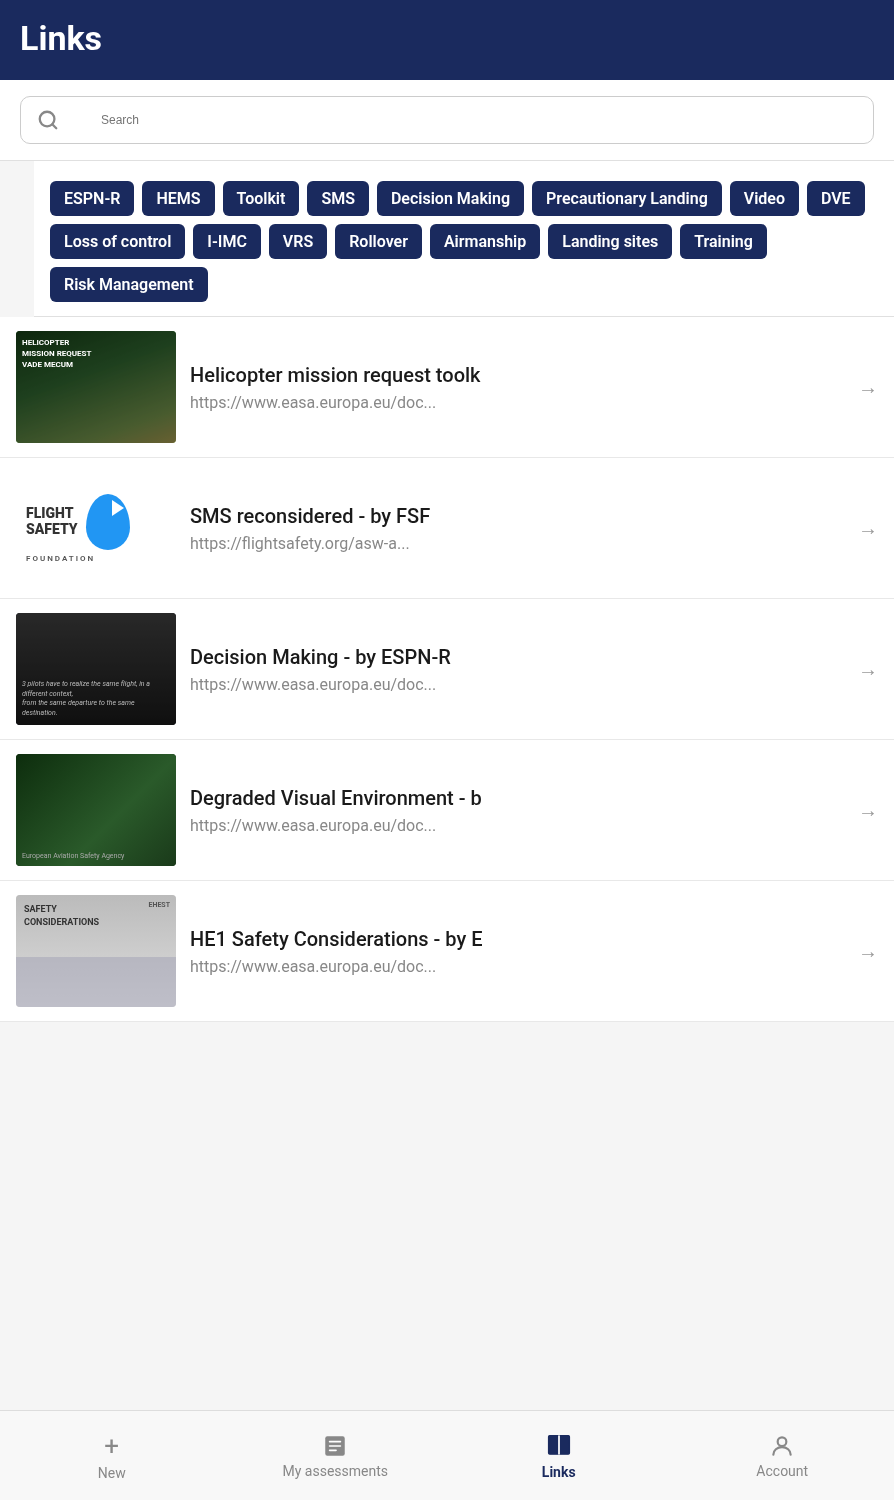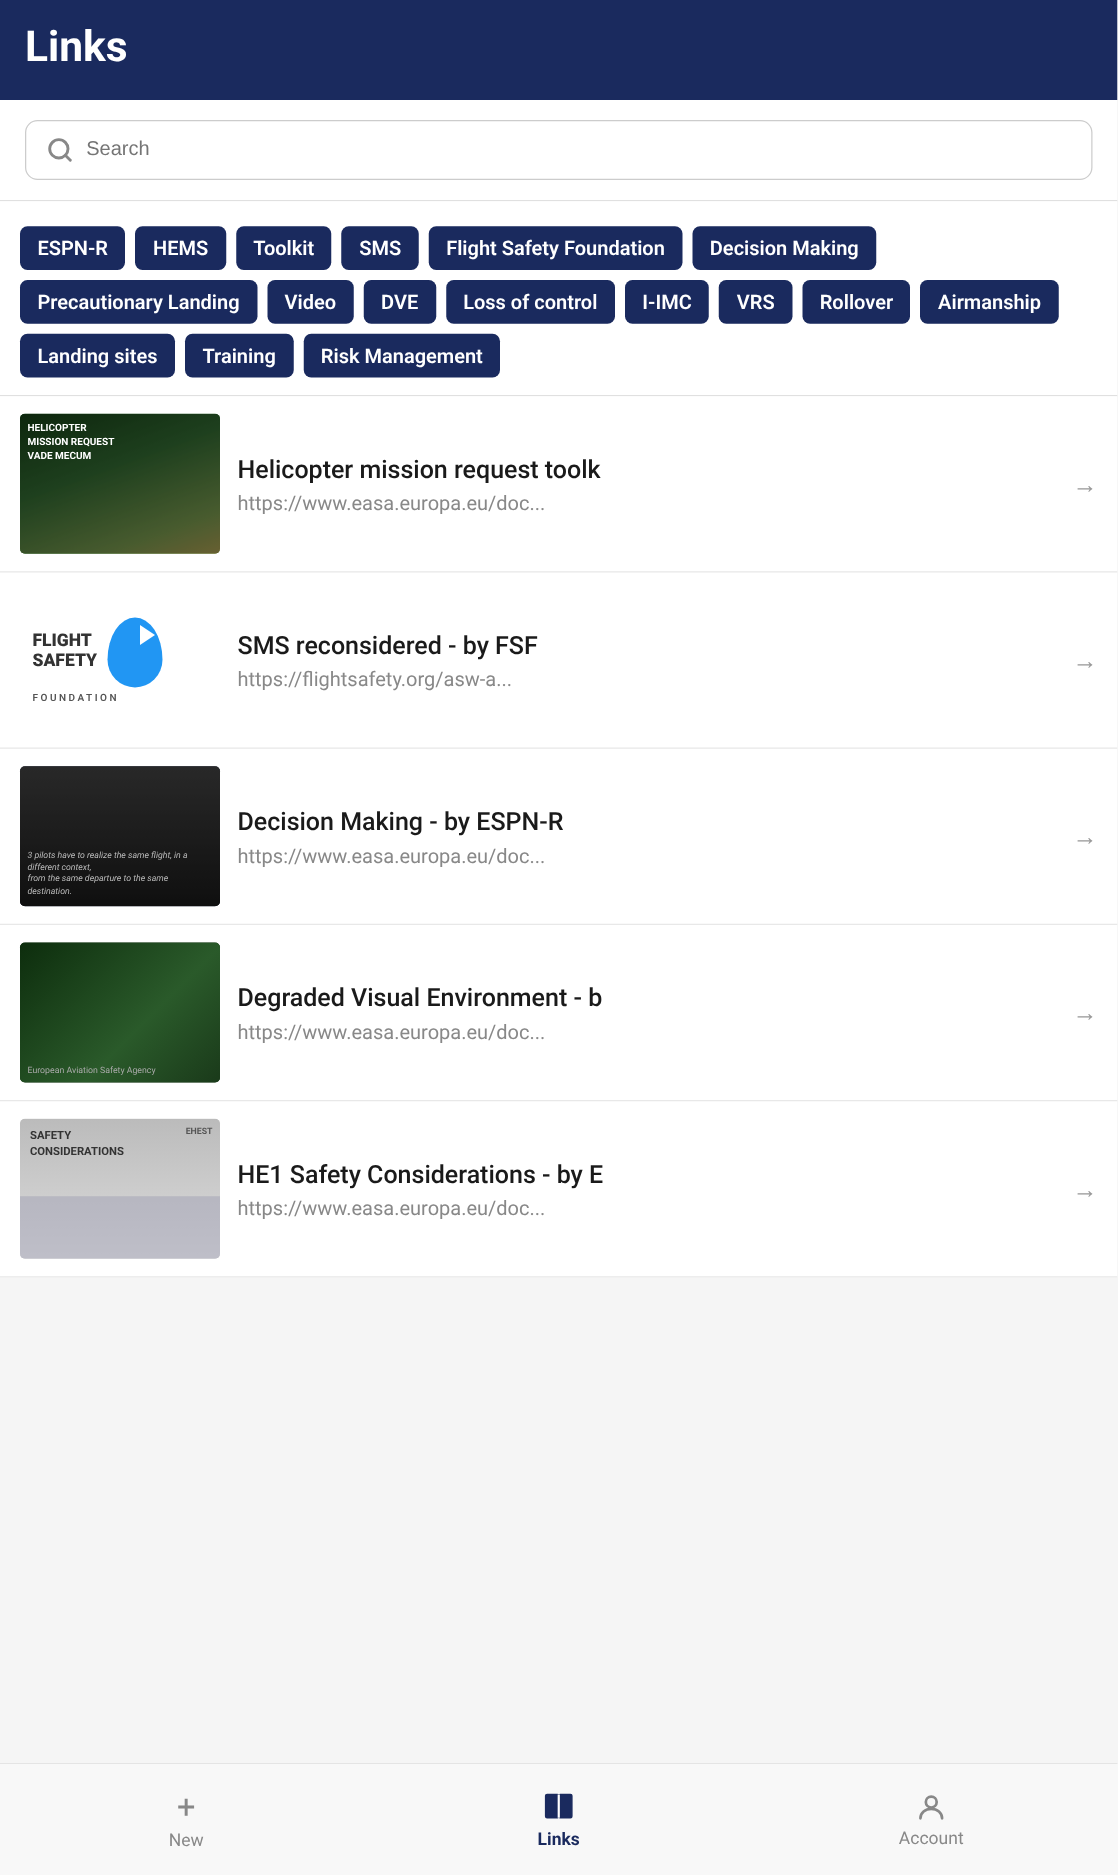--- a/index.html
+++ b/index.html
@@ -38,31 +38,33 @@
       padding: 12px 16px;
       gap: 10px;
     }
     .search-icon-svg {
       color: #888;
       flex-shrink: 0;
     }
     .search-input {
       border: none;
       outline: none;
-      font-size: 16px;
+      font-size: 12px;
       color: #aaa;
       width: 100%;
       background: transparent;
+      margin-left: 32px;
     }
 
     
     .tags-section {
       background: #ffffff;
       padding: 20px 16px 14px 16px;
       border-bottom: 1px solid #e0e0e0;
+      margin-left: 34px;
     }
     .tags-wrapper {
       display: flex;
       flex-wrap: wrap;
       gap: 8px;
     }
     .tag {
       background: #1a2a5e;
       color: #ffffff;
       border-radius: 6px;
@@ -215,21 +217,20 @@
     <input class="search-input" type="text" placeholder="Search" style="">
   </div>
 </div>
 
 <div class="tags-section">
   <div class="tags-wrapper" id="tags-container">
       <span class="tag">ESPN-R</span>
       <span class="tag">HEMS</span>
       <span class="tag">Toolkit</span>
       <span class="tag">SMS</span>
-      <span class="tag">Flight Safety Foundation</span>
       <span class="tag">Decision Making</span>
       <span class="tag">Precautionary Landing</span>
       <span class="tag">Video</span>
       <span class="tag">DVE</span>
       <span class="tag">Loss of control</span>
       <span class="tag">I-IMC</span>
       <span class="tag">VRS</span>
       <span class="tag">Rollover</span>
       <span class="tag">Airmanship</span>
       <span class="tag">Landing sites</span>
@@ -307,20 +308,29 @@
     </div>
   </div>
 
 <div class="bottom-spacer"></div>
 
 <nav class="bottom-nav">
   <div class="nav-item">
     <span class="nav-icon">+</span>
     <span class="nav-label">New</span>
   </div>
+  <div class="nav-item">
+    <svg width="26" height="26" viewBox="0 0 24 24" fill="none" stroke="#888" stroke-width="2" stroke-linecap="round">
+      <rect x="3" y="3" width="18" height="18" rx="2" fill="#888" stroke="none"></rect>
+      <line x1="7" y1="8" x2="17" y2="8" stroke="white" stroke-width="1.5"></line>
+      <line x1="7" y1="12" x2="17" y2="12" stroke="white" stroke-width="1.5"></line>
+      <line x1="7" y1="16" x2="13" y2="16" stroke="white" stroke-width="1.5"></line>
+    </svg>
+    <span class="nav-label">My assessments</span>
+  </div>
   <div class="nav-item active">
     <svg width="28" height="28" viewBox="0 0 24 24" fill="#1a2a5e" stroke="#1a2a5e" stroke-width="1">
       <path d="M4 3h7a1 1 0 0 1 1 1v14a1 1 0 0 1-1 1H4a1 1 0 0 1-1-1V4a1 1 0 0 1 1-1z" fill="#1a2a5e"></path>
       <path d="M13 3h7a1 1 0 0 1 1 1v14a1 1 0 0 1-1 1h-7a1 1 0 0 1-1-1V4a1 1 0 0 1 1-1z" fill="#1a2a5e"></path>
       <line x1="12" y1="3" x2="12" y2="19" stroke="white" stroke-width="1.5"></line>
     </svg>
     <span class="nav-label">Links</span>
   </div>
   <div class="nav-item">
     <svg width="26" height="26" viewBox="0 0 24 24" fill="none" stroke="#888" stroke-width="2" stroke-linecap="round">

